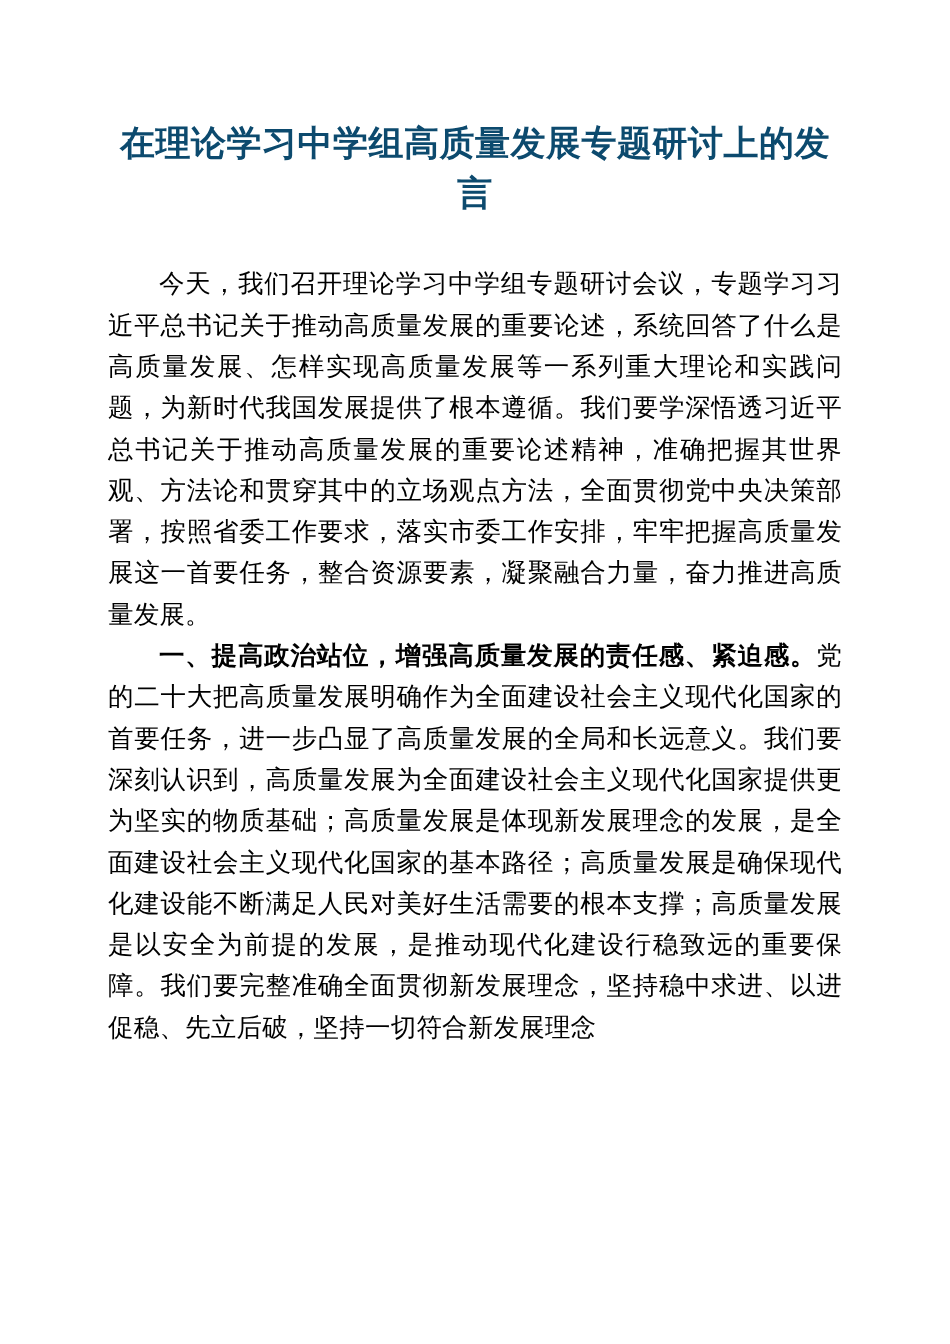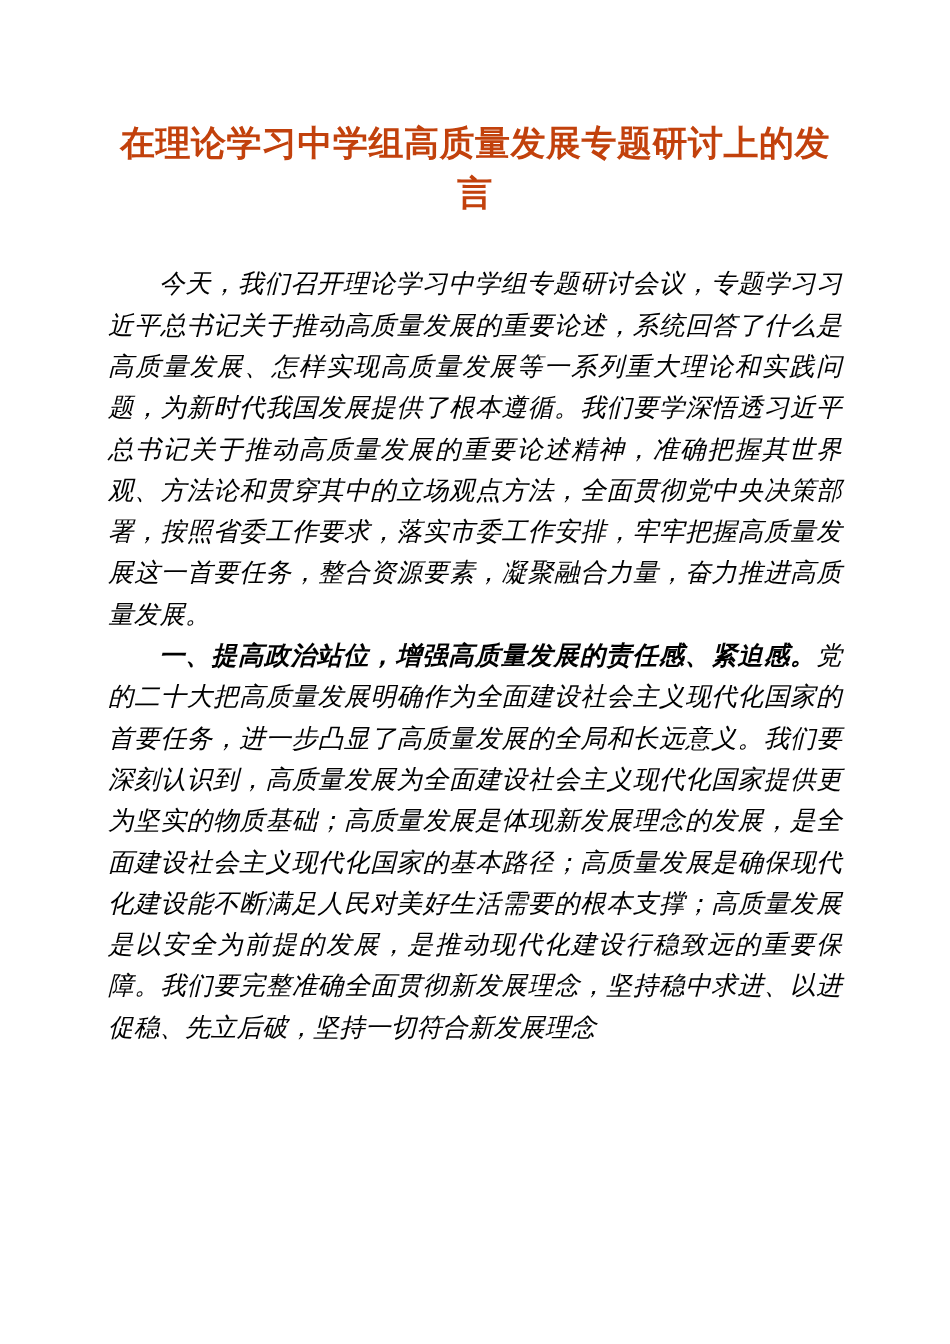--- a/index.html
+++ b/index.html
@@ -22,36 +22,35 @@
     background: #ffffff;
   }
   .doc-title {
     font-family: "DejaVu Serif", "Liberation Serif", serif;
     font-weight: bold;
     font-size: 35px;
     line-height: 1.42;
     text-align: center;
     letter-spacing: 0.5px;
     margin: 0 0 46px 0;
-    color: #c2410c;
+    color: #0c4a6e;
   }
   .salutation {
     font-size: 25.5px;
     line-height: 1.62;
     margin: 0 0 2px 0;
     letter-spacing: 0.3px;
   }
   p.body-para {
     font-size: 25.5px;
     line-height: 1.62;
     margin: 0;
     text-align: justify;
     text-justify: inter-ideograph;
     letter-spacing: 0.2px;
-    font-style: italic;
   }
   p.indent2 {
     text-indent: 2em;
   }
   .section-head {
     font-weight: bold;
     font-family: "DejaVu Serif", "Liberation Serif", serif;
     margin-top: 24px;
   }
 </style>

